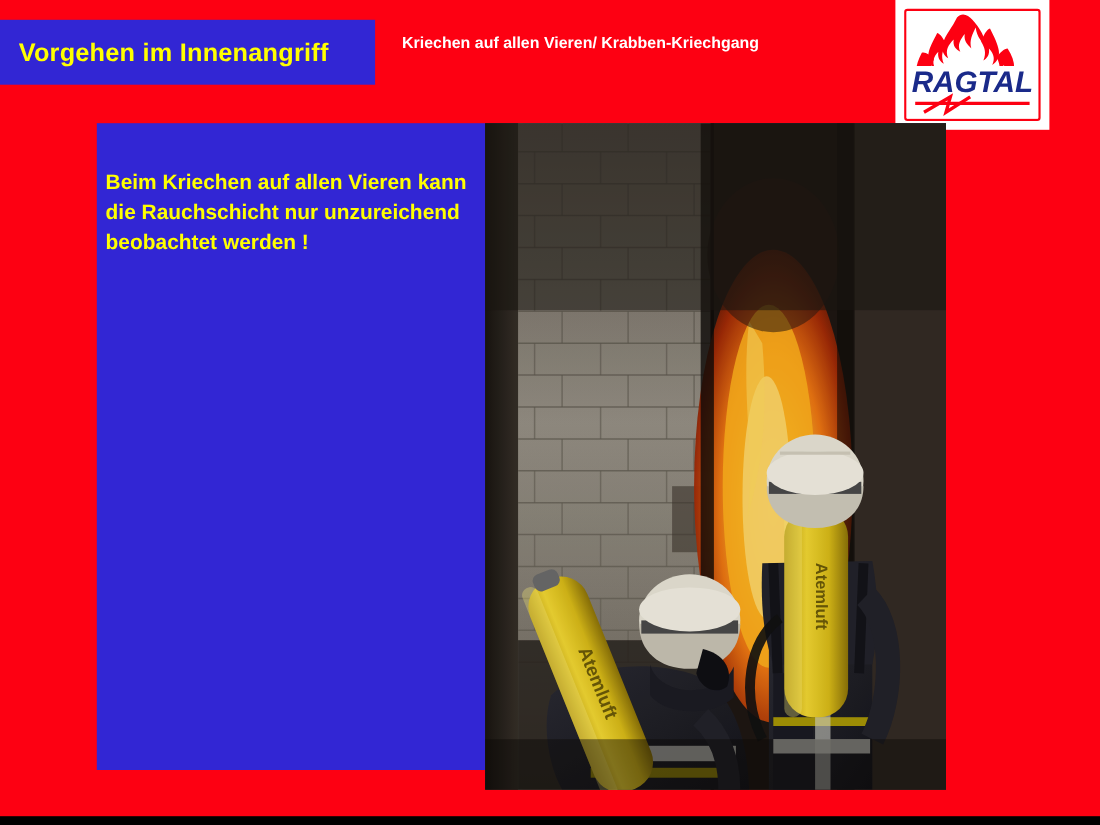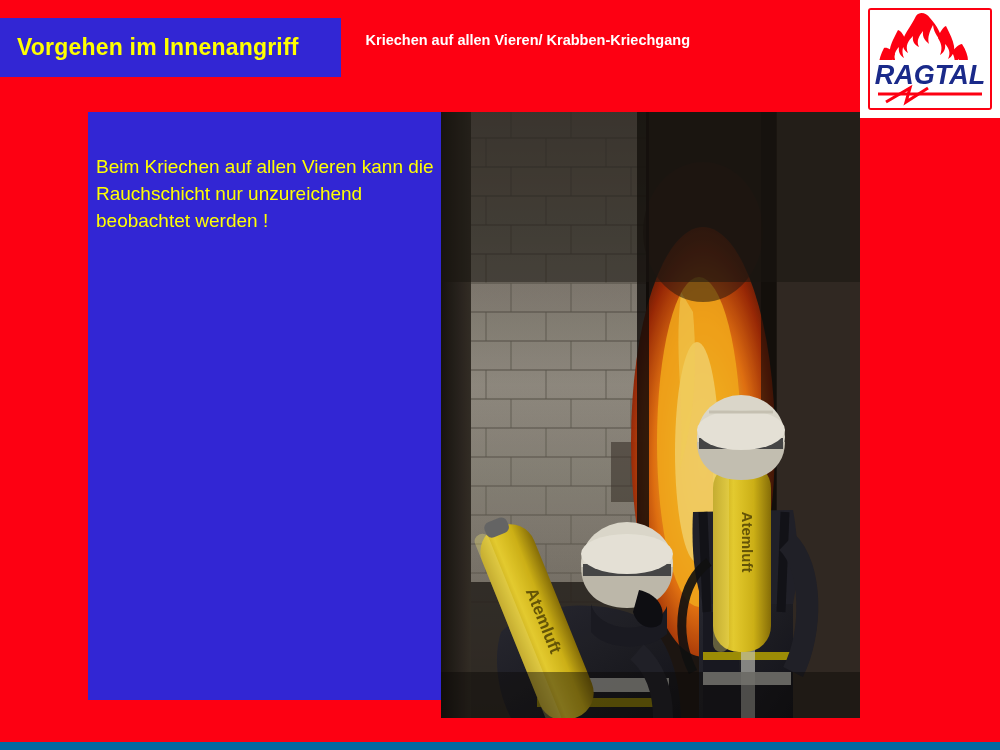--- a/index.html
+++ b/index.html
@@ -7,21 +7,21 @@
     padding: 0;
     background: #ffffff;
   }
   body {
     font-family: "Liberation Sans", sans-serif;
   }
   #slide {
     position: relative;
     width: 1000px;
     height: 750px;
-    background: #0369a1;
+    background: #000000;
     overflow: hidden;
   }
   
   .red-bg {
     position: absolute;
     left: 0;
     top: 0;
     width: 1000px;
     height: 742px;
     background: #fd0012;
@@ -53,21 +53,21 @@
     width: 330px;
     text-align: right;
     color: #ffffff;
     font-size: 14.5px;
     font-weight: bold;
     line-height: 1.5;
   }
   
   .logo-box {
     position: absolute;
-    left: 860px;
+    left: 814px;
     top: 0px;
     width: 140px;
     height: 118px;
     background: #ffffff;
   }
   .logo-inner {
     position: absolute;
     left: 8px;
     top: 8px;
     width: 124px;
@@ -90,21 +90,21 @@
     height: 588px;
     background: #3226d4;
   }
   .body-text {
     position: absolute;
     left: 96px;
     top: 154px;
     width: 350px;
     color: #ffff00;
     font-size: 19px;
-    font-weight: normal;
+    font-weight: bold;
     line-height: 1.42;
     white-space: pre-line;
   }
   
   .photo {
     position: absolute;
     left: 441px;
     top: 112px;
     width: 419px;
     height: 606px;

